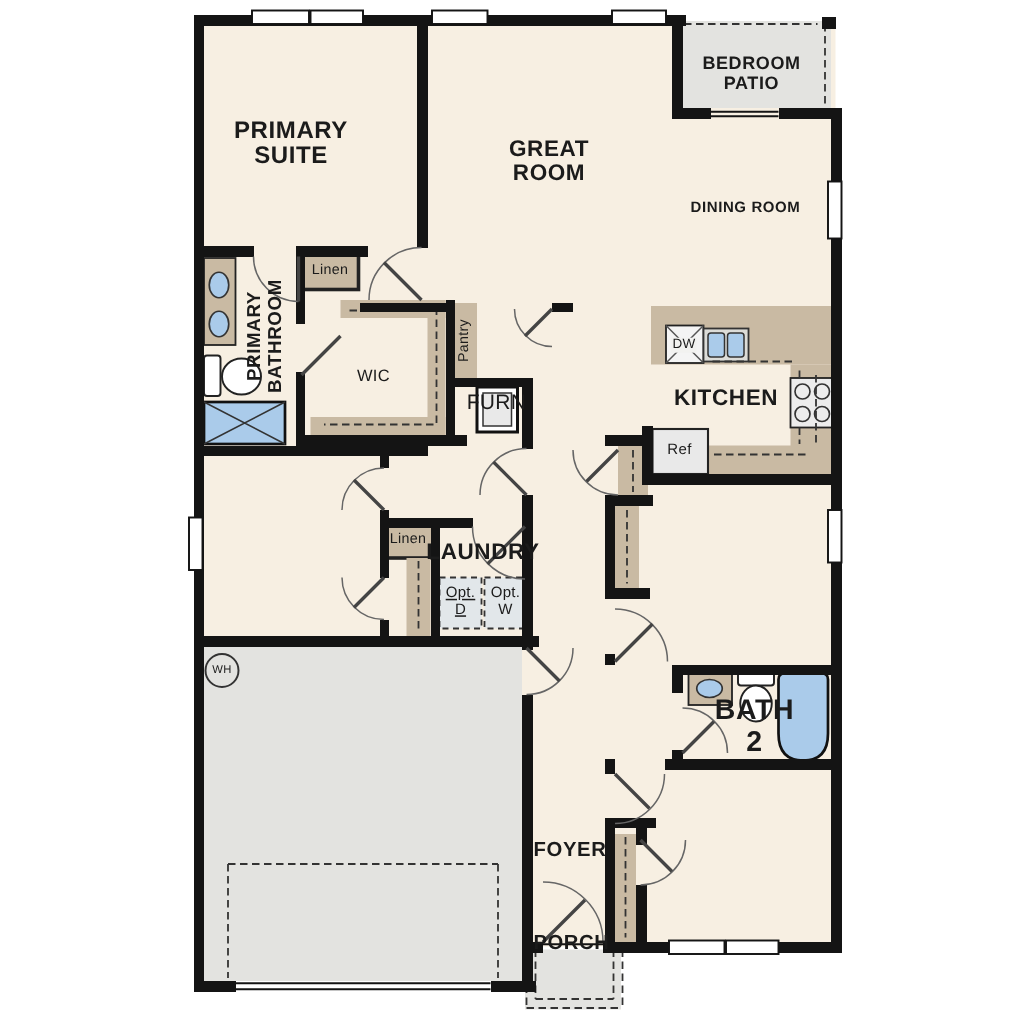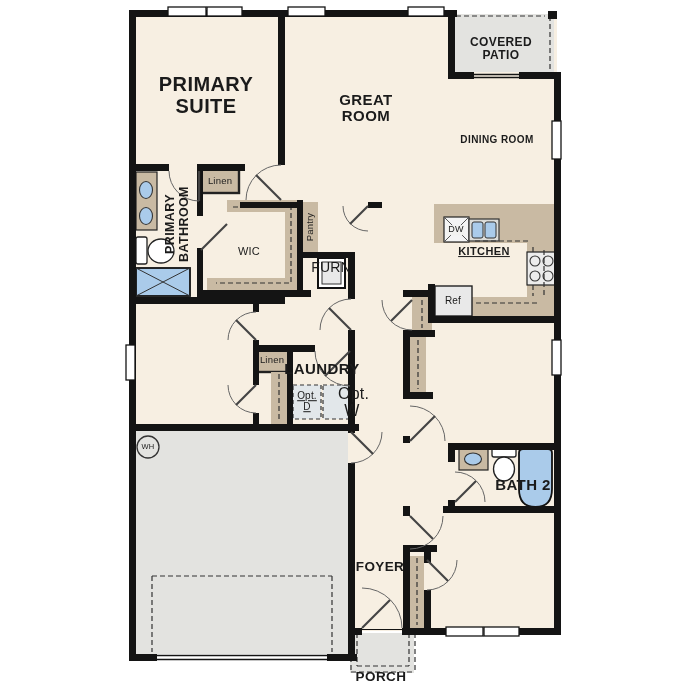--- a/index.html
+++ b/index.html
@@ -211,34 +211,34 @@
       <path d="M410,441 L435,416"></path>
       <path d="M455,502 L476,481"></path>
       <path d="M410,516 L433,539"></path>
       <path d="M427,560 L448,581"></path>
       <path d="M351,432 L373,454"></path>
       <path d="M362,628 L390,600"></path>
     </g>
   </g>
 </svg>
 
-<div class="lbl" style="left:206px;top:96px;width:120px;font-size:20px;">PRIMARY SUITE</div>
+<div class="lbl" style="left:194px;top:96px;width:120px;font-size:16px;">PRIMARY SUITE</div>
 <div class="lbl" style="left:366px;top:108px;width:90px;font-size:15px;">GREAT ROOM</div>
 <div class="lbl" style="left:497px;top:140px;width:110px;font-size:10px;">DINING ROOM</div>
-<div class="lbl" style="left:501px;top:49px;width:90px;font-size:12px;">COVERED PATIO</div>
+<div class="lbl" style="left:501px;top:49px;width:90px;font-size:12px;">BEDROOM PATIO</div>
 <div class="lbl rot" style="left:177px;top:224px;width:110px;font-size:12.5px;">PRIMARY BATHROOM</div>
 <div class="lbl sm" style="left:220px;top:181px;width:40px;font-size:9.5px;">Linen</div>
 <div class="lbl sm" style="left:249px;top:252px;width:40px;font-size:11px;">WIC</div>
 <div class="lbl rot sm" style="left:310px;top:227px;width:44px;font-size:9.5px;">Pantry</div>
 <div class="lbl sm" style="left:331px;top:268px;width:50px;font-size:14px;">FURN</div>
-<div class="lbl" style="left:484px;top:252px;width:100px;font-size:11px;text-decoration:underline;">KITCHEN</div>
+<div class="lbl" style="left:484px;top:266px;width:100px;font-size:15px;">KITCHEN</div>
 <div class="lbl sm bg" style="left:456px;top:230px;font-size:9px;">DW</div>
 <div class="lbl sm" style="left:453px;top:301px;font-size:10px;">Ref</div>
 <div class="lbl sm" style="left:272px;top:360px;width:40px;font-size:9.5px;">Linen</div>
 <div class="lbl" style="left:322px;top:369px;width:90px;font-size:15px;">LAUNDRY</div>
 <div class="lbl sm" style="left:307px;top:402px;width:28px;font-size:10px;text-decoration:underline;">Opt. D</div>
-<div class="lbl sm" style="left:337px;top:402px;width:28px;font-size:16px;margin-left:15px;">Opt. W</div>
-<div class="lbl" style="left:503px;top:485px;width:56px;font-size:15px;margin-left:20px;">BATH 2</div>
+<div class="lbl sm" style="left:337px;top:402px;width:28px;font-size:10px;">Opt. W</div>
+<div class="lbl" style="left:503px;top:485px;width:56px;font-size:19px;">BATH 2</div>
 <div class="lbl sm" style="left:148px;top:447px;font-size:7.5px;">WH</div>
 <div class="lbl" style="left:380px;top:567px;width:70px;font-size:13.5px;">FOYER</div>
-<div class="lbl" style="left:381px;top:629px;width:70px;font-size:13.5px;margin-top:48px;">PORCH</div>
+<div class="lbl" style="left:381px;top:629px;width:70px;font-size:13.5px;">PORCH</div>
 
 </div>
 
 </body></html>

